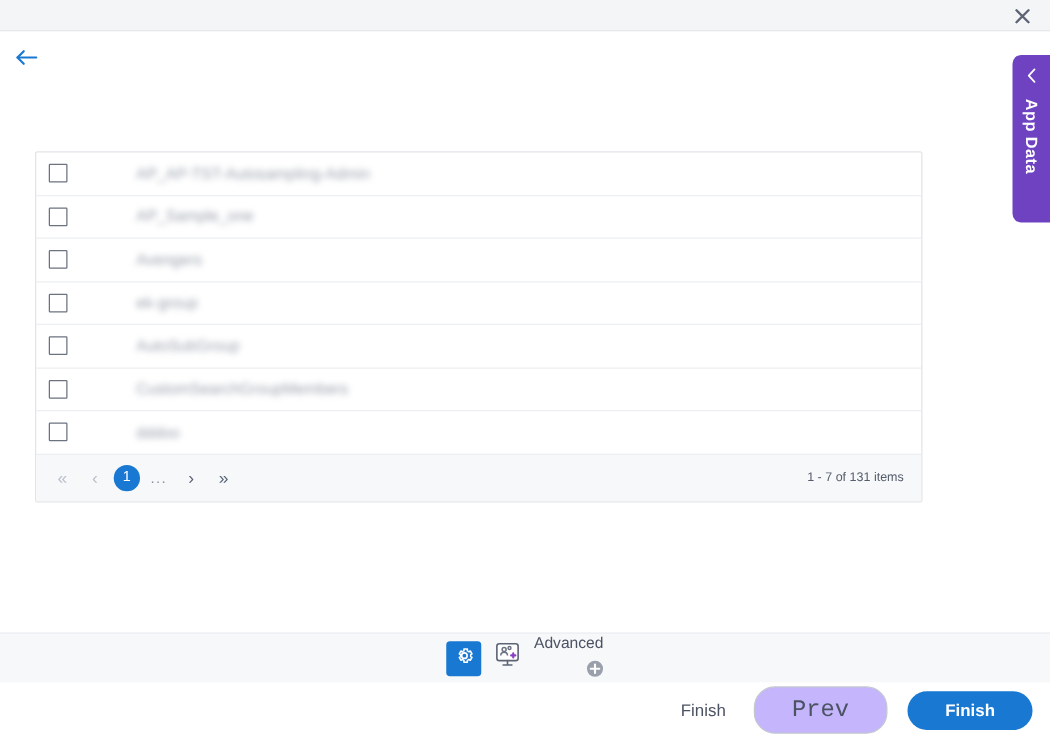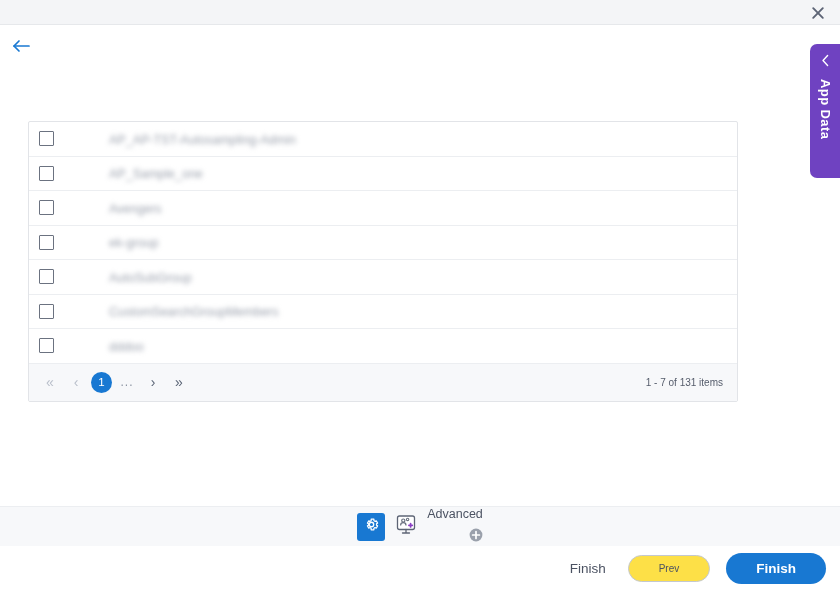--- a/index.html
+++ b/index.html
@@ -247,27 +247,28 @@
     gap: 16px;
     background: #ffffff;
   }
   .btn-text {
     font-size: 13.5px;
     color: #4b5262;
     cursor: pointer;
     padding: 4px 6px;
   }
   .btn-outline {
-    font-size: 10px;
+    font-size: 19px;
     color: #4b5262;
-    background: #fde047;
+    background: #c4b5fd;
     border: 1px solid #c3c8d0;
     border-radius: 17px;
     padding: 7px 30px;
     cursor: pointer;
+    font-family: Liberation Mono, monospace;
   }
   .btn-primary {
     font-size: 13.5px;
     color: #ffffff;
     background: #1878d2;
     border: none;
     border-radius: 17px;
     padding: 8px 30px;
     cursor: pointer;
     font-weight: bold;

